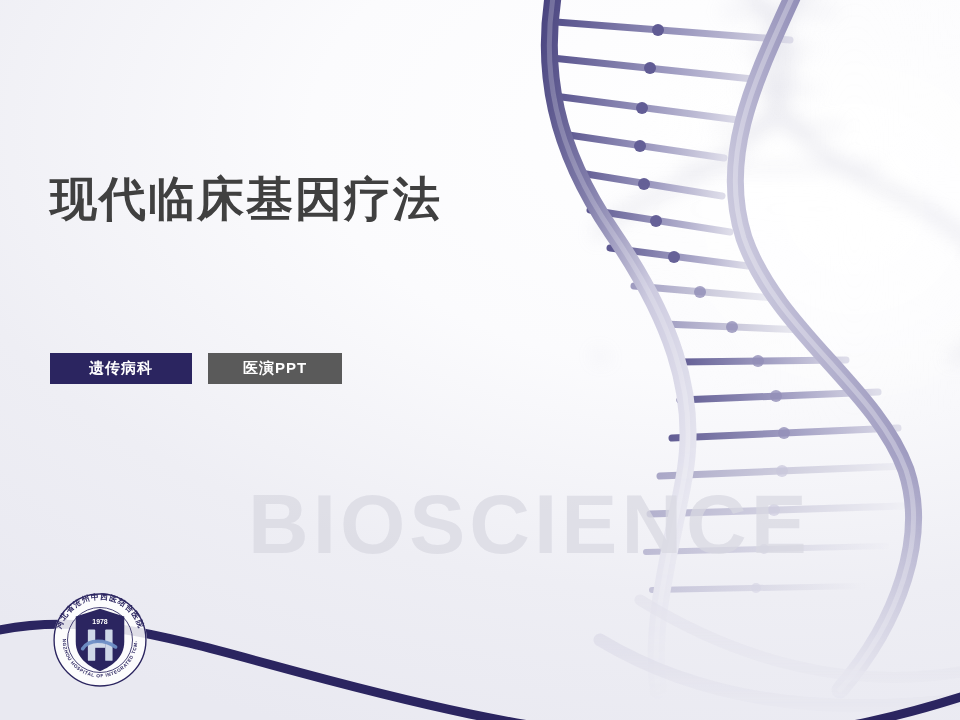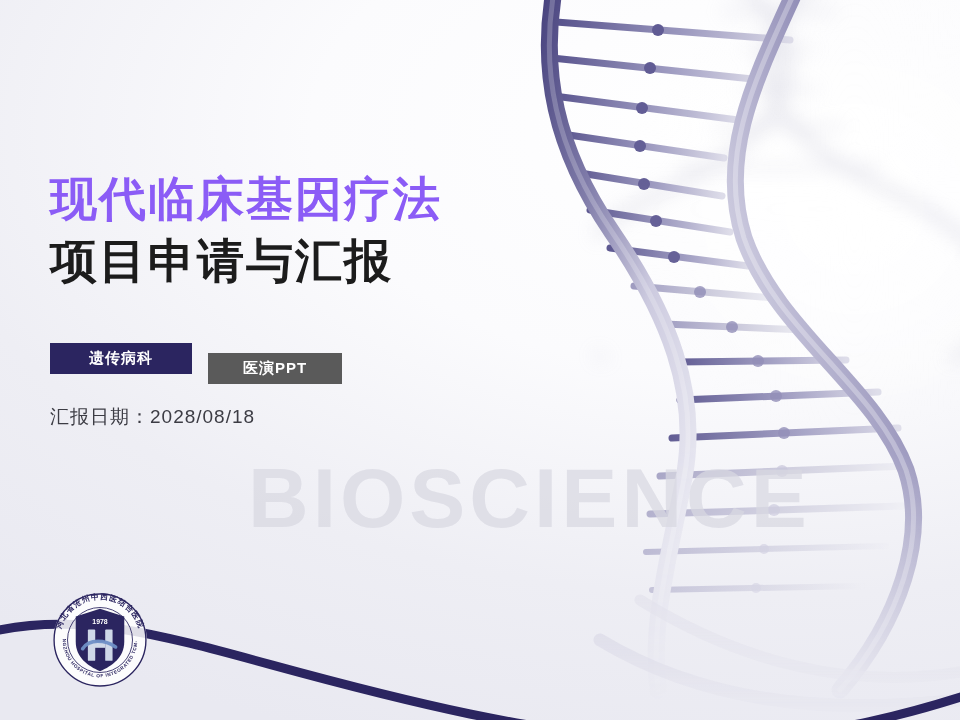--- a/index.html
+++ b/index.html
@@ -49,21 +49,21 @@
     position: absolute;
     left: 0; top: 0;
     width: 960px; height: 720px;
     pointer-events: none;
   }
 
   
   .watermark {
     position: absolute;
     left: 248px;
-    top: 450px;
+    top: 476px;
     font-size: 84px;
     font-weight: 700;
     letter-spacing: 4px;
     color: #d9d9e2;
     opacity: .72;
     white-space: nowrap;
     user-select: none;
   }
 
   
@@ -83,29 +83,30 @@
     width: 520px;
   }
   .title-line {
     font-size: 47px;
     font-weight: 700;
     letter-spacing: 2px;
     line-height: 1.32;
     margin: 0;
     white-space: nowrap;
   }
-  .title-line.one { color: #8b5cf6; }
+  .title-line.one { color: #404040; }
   .title-line.two { color: #1c1c1c; }
 
   .badges {
     position: absolute;
     left: 50px;
     top: 343px;
     display: flex;
     gap: 16px;
+    align-items: flex-end;
   }
   .badge {
     display: flex;
     align-items: center;
     justify-content: center;
     height: 31px;
     padding: 0 21px;
     color: #ffffff;
     font-size: 15px;
     font-weight: 700;
@@ -265,29 +266,27 @@
   </svg>
 
   <div class="watermark">BIOSCIENCE</div>
 
   <svg class="wave-wrap" viewBox="0 0 960 260" preserveAspectRatio="none">
     <path d="M-10,268 C120,238 230,300 470,350 C700,398 840,372 970,330" fill="none" stroke="#2b2560" stroke-width="9" stroke-linecap="round" transform="translate(0,-96)"></path>
   </svg>
 
   <div class="title-block">
     <div class="title-line one">现代临床基因疗法</div>
-    <div class="title-line two">项目申请与汇报</div>
   </div>
 
   <div class="badges">
     <div class="badge primary">遗传病科</div>
     <div class="badge secondary">医演PPT</div>
   </div>
 
-  <div class="report-date">汇报日期：2028/08/18</div>
 
   <svg class="logo" viewBox="0 0 120 120">
     <defs>
       <path id="arcTop" d="M 60,60 m -47,0 a 47,47 0 0 1 94,0" fill="none"></path>
       <path id="arcBottom" d="M 60,60 m -43,0 a 43,43 0 0 0 86,0" fill="none"></path>
     </defs>
     <circle cx="60" cy="60" r="54" fill="#ffffff" opacity=".85"></circle>
     <circle cx="60" cy="60" r="53" fill="none" stroke="#2b2560" stroke-width="1.6"></circle>
     <circle cx="60" cy="60" r="37.5" fill="none" stroke="#2b2560" stroke-width="1"></circle>
 

